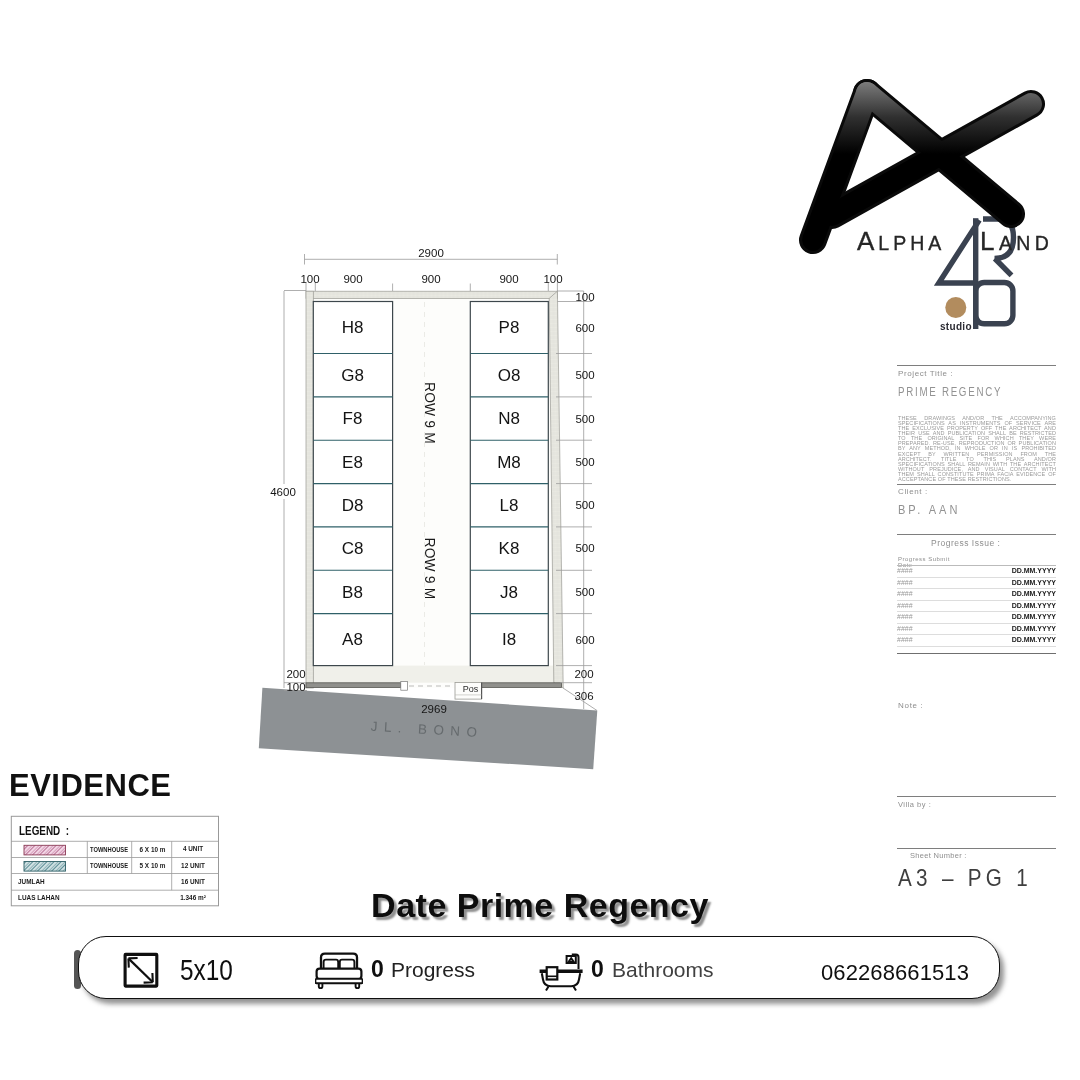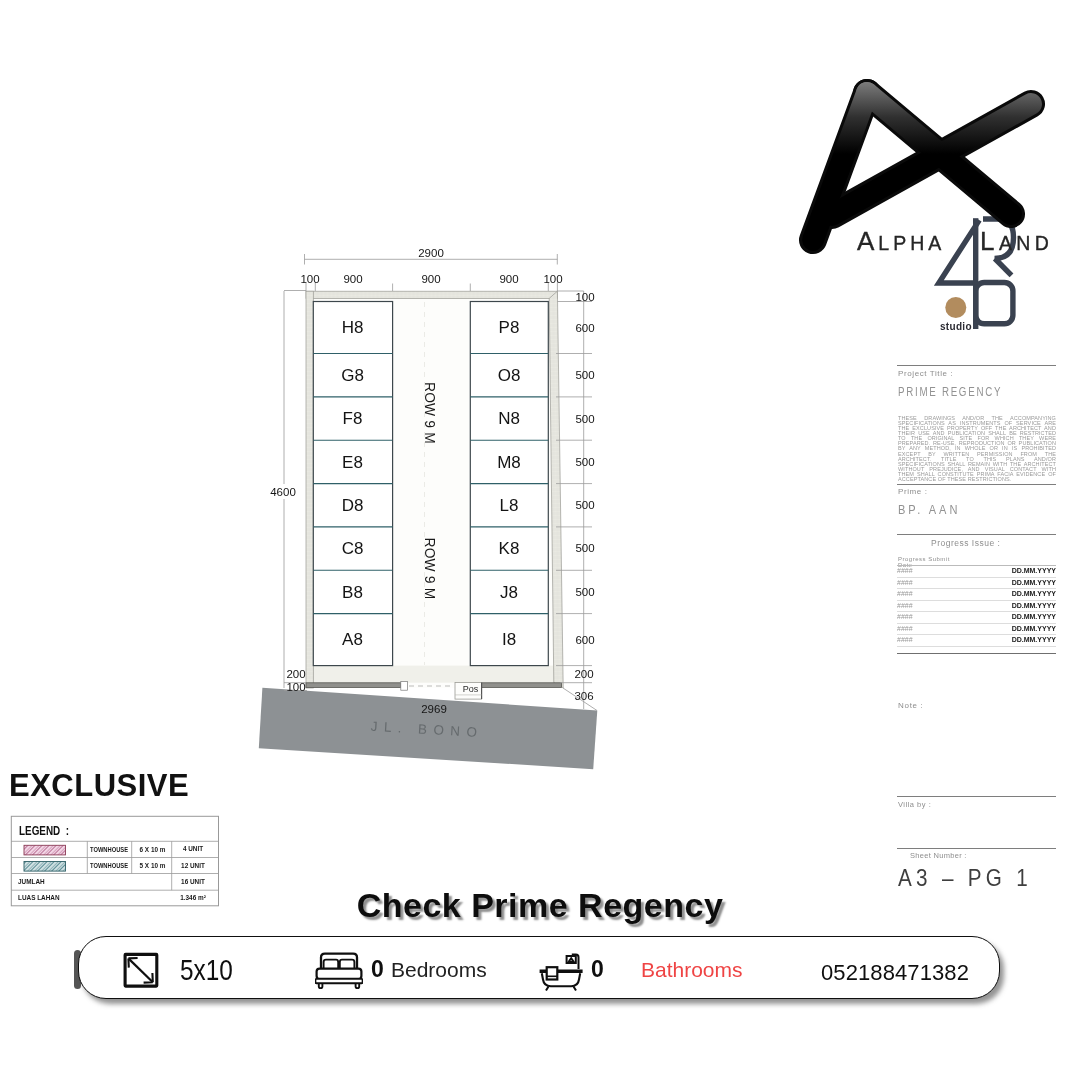--- a/index.html
+++ b/index.html
@@ -224,21 +224,21 @@
   <div class="abs" style="left:0;top:365px;width:159px;border-top:1.1px solid #7e7e7e;"></div>
 
   <div class="abs" style="left:1px;top:368.5px;font-size:8px;letter-spacing:0.6px;color:#8e8e8e;">Project Title :</div>
 
   <div class="abs" style="left:1px;top:384.5px;font-size:12.5px;letter-spacing:2.2px;color:#929292;transform:scaleX(0.78);transform-origin:0 0;white-space:nowrap;">PRIME REGENCY</div>
 
   <div class="abs" style="left:1px;top:415.5px;width:158px;font-size:5.5px;line-height:5.15px;color:#9a9a9a;text-align:justify;letter-spacing:0.1px;">THESE DRAWINGS AND/OR THE ACCOMPANYING SPECIFICATIONS AS INSTRUMENTS OF SERVICE ARE THE EXCLUSIVE PROPERTY OFF THE ARCHITECT AND THEIR USE AND PUBLICATION SHALL BE RESTRICTED TO THE ORIGINAL SITE FOR WHICH THEY WERE PREPARED. RE-USE, REPRODUCTION OR PUBLICATION BY ANY METHOD, IN WHOLE OR IN IS PROHIBITED EXCEPT BY WRITTEN PERMISSION FROM THE ARCHITECT. TITLE TO THIS PLANS AND/OR SPECIFICATIONS SHALL REMAIN WITH THE ARCHITECT WITHOUT PREJUDICE, AND VISUAL CONTACT WITH THEM SHALL CONSTITUTE PRIMA FACIA EVIDENCE OF ACCEPTANCE OF THESE RESTRICTIONS.</div>
 
   <div class="abs" style="left:0;top:483.5px;width:159px;border-top:1.1px solid #7e7e7e;"></div>
 
-  <div class="abs" style="left:1px;top:486.5px;font-size:8px;letter-spacing:0.6px;color:#8e8e8e;">Prime :</div>
+  <div class="abs" style="left:1px;top:486.5px;font-size:8px;letter-spacing:0.6px;color:#8e8e8e;">Client :</div>
 
   <div class="abs" style="left:1px;top:501.5px;font-size:13px;letter-spacing:3.5px;color:#929292;transform:scaleX(0.85);transform-origin:0 0;white-space:nowrap;">BP. AAN</div>
 
   <div class="abs" style="left:0;top:534.3px;width:159px;border-top:1.1px solid #7e7e7e;"></div>
 
   <div class="abs" style="left:1px;top:538px;font-size:8.5px;letter-spacing:0.5px;color:#8e8e8e;padding-left:33px;">Progress Issue :</div>
 
   <div class="abs" style="left:1px;top:557px;font-size:6px;color:#8e8e8e;letter-spacing:0.5px;line-height:5.6px;">Progress Submit<br>Date</div>
   <div class="abs" style="left:0;top:565.2px;width:159px;border-top:0.8px solid #bbb;"></div>
 
@@ -260,21 +260,21 @@
 
   <div class="abs" style="left:1px;top:799.5px;font-size:7.5px;letter-spacing:0.5px;color:#8e8e8e;">Villa by :</div>
 
   <div class="abs" style="left:0;top:847.6px;width:159px;border-top:1.1px solid #7e7e7e;"></div>
 
   <div class="abs" style="left:13px;top:851px;font-size:7.5px;letter-spacing:0.3px;color:#8e8e8e;">Sheet Number :</div>
 
   <div class="abs" style="left:1px;top:864px;font-size:24px;letter-spacing:5px;color:#3e3e3e;transform:scaleX(0.86);transform-origin:0 0;white-space:nowrap;">A3 – PG 1</div>
 </div>
 
-<div class="abs" style="left:9px;top:768px;font-size:31px;font-weight:bold;color:#111;letter-spacing:0.5px;">EXCLUSIVE</div>
+<div class="abs" style="left:9px;top:768px;font-size:31px;font-weight:bold;color:#111;letter-spacing:0.5px;">EVIDENCE</div>
 
 <svg class="abs" style="left:0;top:0" width="1080" height="1080" viewBox="0 0 1080 1080">
   <g>
 
     <rect x="11.3" y="816.3" width="207.2" height="89.5" fill="#fff" stroke="#999" stroke-width="1"></rect>
     <g stroke="#999" stroke-width="0.8">
       <line x1="11.3" y1="841.3" x2="218.5" y2="841.3"></line>
       <line x1="11.3" y1="857.5" x2="218.5" y2="857.5"></line>
       <line x1="11.3" y1="873.5" x2="218.5" y2="873.5"></line>
       <line x1="11.3" y1="890.2" x2="218.5" y2="890.2"></line>
@@ -297,21 +297,21 @@
       <text x="152.5" y="868">5 X 10 m</text>
       <text x="193" y="867.5">12 UNIT</text>
       <text x="18" y="884.3" text-anchor="start">JUMLAH</text>
       <text x="193" y="883.8">16 UNIT</text>
       <text x="18" y="900.3" text-anchor="start">LUAS LAHAN</text>
       <text x="193" y="899.8">1.346 m²</text>
     </g>
   </g>
 </svg>
 
-<div class="abs" style="left:0;top:886px;width:1080px;text-align:center;font-size:34px;font-weight:bold;color:#0d0d0d;text-shadow:3px 3px 2px #8f8f8f;letter-spacing:0.5px;">Check Prime Regency</div>
+<div class="abs" style="left:0;top:886px;width:1080px;text-align:center;font-size:34px;font-weight:bold;color:#0d0d0d;text-shadow:3px 3px 2px #8f8f8f;letter-spacing:0.5px;">Date Prime Regency</div>
 
 <div class="abs" style="left:73.5px;top:950px;width:7px;height:39px;background:#555;border-radius:3.5px;"></div>
 
 <div class="abs" style="left:78px;top:936px;width:920px;height:61px;background:#fff;border:1.6px solid #0f0f0f;border-radius:28px;box-shadow:4px 5px 5px rgba(60,60,60,0.55);"></div>
 
 <svg class="abs" style="left:122px;top:952px" width="38" height="37" viewBox="0 0 38 37">
   <rect x="3.1" y="2.4" width="31.7" height="31.7" fill="none" stroke="#0f0f0f" stroke-width="3.1" rx="0.5"></rect>
   <line x1="6.6" y1="6.6" x2="30.6" y2="30" stroke="#0f0f0f" stroke-width="2.2"></line>
   <path d="M6.4 6.4 l9.2 -0.4 M6.4 6.4 l0.4 9.2" stroke="#0f0f0f" stroke-width="2.1" fill="none"></path>
   <path d="M30.8 30.2 l-9.2 0.4 M30.8 30.2 l-0.4 -9.2" stroke="#0f0f0f" stroke-width="2.1" fill="none"></path>
@@ -323,29 +323,29 @@
   <path d="M6 20 V7.5 Q6 3.6 9.9 3.6 H38.1 Q42 3.6 42 7.5 V20" fill="none" stroke="#0f0f0f" stroke-width="2.3"></path>
   <path d="M8.6 18.6 V12 Q8.6 9.6 11 9.6 H21 Q23.2 9.6 23.2 12 V18.6" fill="none" stroke="#0f0f0f" stroke-width="1.9"></path>
   <path d="M24.8 18.6 V12 Q24.8 9.6 27 9.6 H37 Q39.4 9.6 39.4 12 V18.6" fill="none" stroke="#0f0f0f" stroke-width="1.9"></path>
   <rect x="1.6" y="18.6" width="44.8" height="10.3" rx="3" fill="#fff" stroke="#0f0f0f" stroke-width="2.2"></rect>
   <rect x="0.4" y="28.9" width="47.2" height="4.4" rx="1" fill="#fff" stroke="#0f0f0f" stroke-width="1.9"></rect>
   <path d="M3.8 33.3 v3.2 q0 1.6 1.8 1.6 q1.8 0 1.8 -1.6 v-3.2" fill="none" stroke="#0f0f0f" stroke-width="1.9"></path>
   <path d="M40.6 33.3 v3.2 q0 1.6 1.8 1.6 q1.8 0 1.8 -1.6 v-3.2" fill="none" stroke="#0f0f0f" stroke-width="1.9"></path>
 </svg>
 
 <div class="abs" style="left:371px;top:956px;font-size:23px;font-weight:bold;color:#0f0f0f;">0</div>
-<div class="abs" style="left:391px;top:958px;font-size:21px;color:#222;">Bedrooms</div>
+<div class="abs" style="left:391px;top:958px;font-size:21px;color:#222;">Progress</div>
 
 <svg class="abs" style="left:537px;top:950px" width="50" height="42" viewBox="0 0 50 42">
   <path d="M41.5 19 V7.2 Q41.5 4.6 38.9 4.6 H34.8" fill="none" stroke="#0f0f0f" stroke-width="2"></path>
   <rect x="29.6" y="6" width="9.2" height="7" fill="#fff" stroke="#0f0f0f" stroke-width="2"></rect>
   <path d="M31.8 11.2 L34.2 7.8 L36.6 11.2 Z" fill="none" stroke="#0f0f0f" stroke-width="1.5"></path>
   <path d="M2.6 21.3 H45.6" stroke="#0f0f0f" stroke-width="3.6"></path>
   <path d="M4.8 23.2 L6 29.5 Q7 36.2 13.8 36.2 H34.2 Q41 36.2 42 29.5 L43.2 23.2" fill="none" stroke="#0f0f0f" stroke-width="2.1"></path>
   <path d="M11.5 36.4 L9 40.6 M36.5 36.4 L39 40.6" stroke="#0f0f0f" stroke-width="2"></path>
   <rect x="9.7" y="17.2" width="10.6" height="12.3" fill="#fff" stroke="#0f0f0f" stroke-width="2.2"></rect>
   <path d="M9.7 26.3 H20.3" stroke="#0f0f0f" stroke-width="1.6"></path>
 </svg>
 
 <div class="abs" style="left:591px;top:956px;font-size:23px;font-weight:bold;color:#0f0f0f;">0</div>
-<div class="abs" style="left:612px;top:958px;font-size:21px;color:#ef4444;margin-left:29px;">Bathrooms</div>
-
-<div class="abs" style="left:821px;top:962px;font-size:22px;color:#0f0f0f;letter-spacing:0.1px;line-height:1;">052188471382</div>
+<div class="abs" style="left:612px;top:958px;font-size:21px;color:#404040;">Bathrooms</div>
+
+<div class="abs" style="left:821px;top:962px;font-size:22px;color:#0f0f0f;letter-spacing:0.1px;line-height:1;">062268661513</div>
 
 </body></html>

